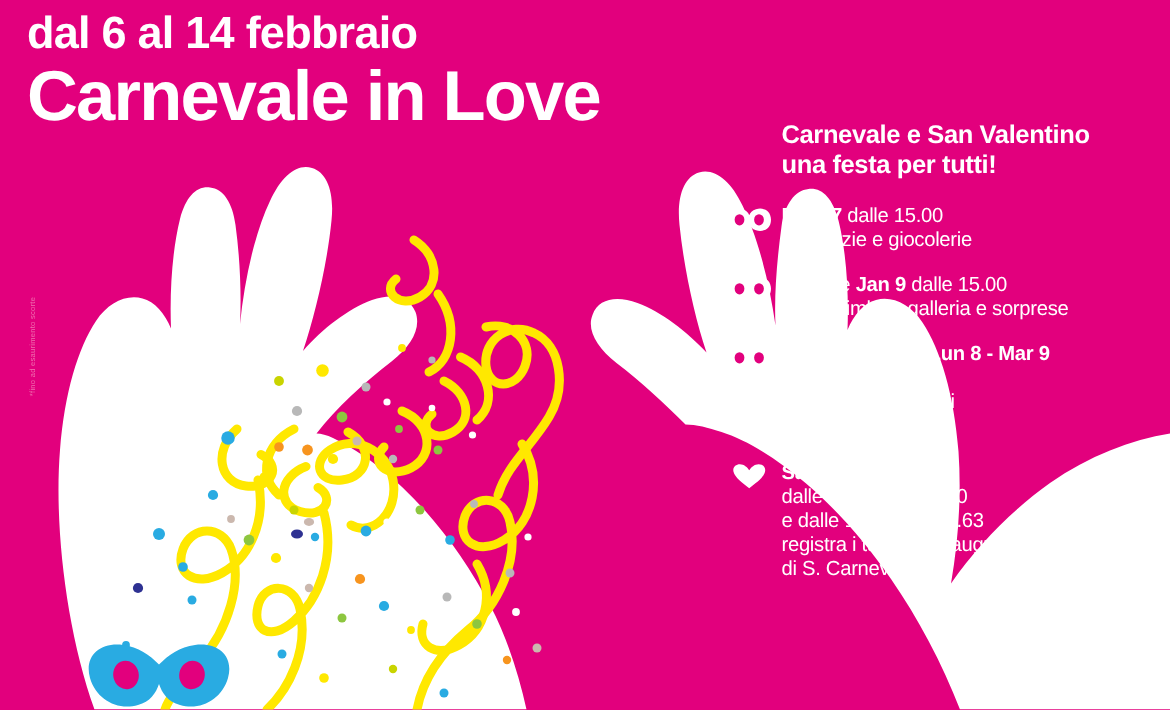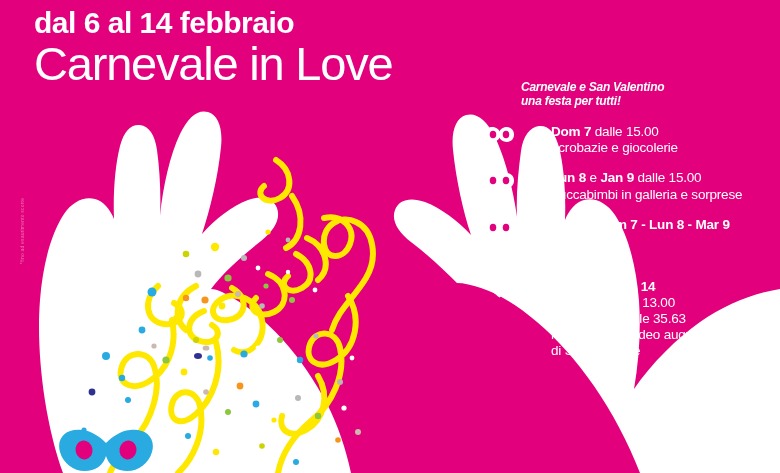--- a/index.html
+++ b/index.html
@@ -11,55 +11,55 @@
     position:relative;
   }
   #poster{
     position:absolute;left:0;top:0;width:780px;height:473px;
     background:#E2007D;overflow:hidden;
   }
   
   #art{position:absolute;left:0;top:0;width:780px;height:473px;}
 
   
-  .headline{position:absolute;left:18px;top:8px;width:470px;z-index:6;margin-left:16px;}
+  .headline{position:absolute;left:18px;top:8px;width:470px;z-index:6;}
   .hl-kicker{
     font-size:30px;font-weight:bold;color:#ffffff;
     line-height:1.0;letter-spacing:-0.5px;margin:0 0 2px 0;
     white-space:nowrap;
   }
   .hl-main{
-    font-size:47px;font-weight:normal;color:#ffffff;
+    font-size:47px;font-weight:bold;color:#ffffff;
     line-height:1.0;letter-spacing:-1.2px;margin:0;
     white-space:nowrap;
   }
 
   
   .vert-note{
     position:absolute;left:-33px;top:228px;width:110px;z-index:6;
     transform:rotate(-90deg);transform-origin:center center;
     font-size:5px;color:#F06FAF;letter-spacing:0.2px;
     white-space:nowrap;text-align:center;
   }
 
   
   .info{position:absolute;left:484px;top:80px;width:292px;z-index:6;color:#ffffff;}
   .info-head{
-    font-size:12px;font-weight:bold;line-height:1.18;
-    margin:0 0 16px 37px;letter-spacing:-0.25px;font-style:italic;
+    font-size:17px;font-weight:bold;line-height:1.18;
+    margin:0 0 16px 37px;letter-spacing:-0.25px;
   }
   .info-head div{white-space:nowrap;}
 
   .ev{position:relative;margin:0 0 14px 0;padding-left:37px;min-height:22px;}
   .ev:last-child{margin-bottom:0;}
   .ev-icon{
     position:absolute;left:0;top:2px;width:31px;height:17px;
   }
   .ev-lines{font-size:13.5px;line-height:1.19;letter-spacing:-0.2px;}
-  .ev-lines div{white-space:nowrap;margin-left:30px;}
+  .ev-lines div{white-space:nowrap;}
   .ev-lines b{font-weight:bold;}
   .ev-lines .reg{font-weight:normal;}
 </style>
 </head>
 <body>
 
 <div id="poster">
 
   <svg id="art" viewBox="0 0 780 473" preserveAspectRatio="none" xmlns="http://www.w3.org/2000/svg">
     <rect x="0" y="0" width="780" height="473" fill="#E2007D"></rect>
@@ -261,20 +261,21 @@
         <path d="M 2 17 C 2 5, 12 0, 22 3 C 27 4.5, 30 8, 31 11
                  C 32 8, 35 4.5, 40 3 C 50 0, 60 5, 60 17
                  C 60 29, 50 34, 40 31 C 35 29.5, 32 26, 31 23
                  C 30 26, 27 29.5, 22 31 C 12 34, 2 29, 2 17 Z" fill="#ffffff"></path>
         <ellipse cx="18" cy="17" rx="6.5" ry="7.5" fill="#E2007D"></ellipse>
         <ellipse cx="44" cy="17" rx="6.5" ry="7.5" fill="#E2007D"></ellipse>
       </svg>
       <div class="ev-lines">
         <div><b>Sab 6 - Dom 7 - Lun 8 - Mar 9</b></div>
         <div class="reg">dalle 15.00</div>
+        <div class="reg">golose degustazioni</div>
         <div class="reg">di Carnevale*</div>
       </div>
     </div>
 
     <div class="ev">
       <svg class="ev-icon" viewBox="0 0 62 34">
         <path d="M 31 33 C 22 26, 12 19, 10 11 C 8.5 5, 13 1, 18.5 1
                  C 24 1, 28.5 5, 31 9 C 33.5 5, 38 1, 43.5 1
                  C 49 1, 53.5 5, 52 11 C 50 19, 40 26, 31 33 Z" fill="#ffffff"></path>
       </svg>

